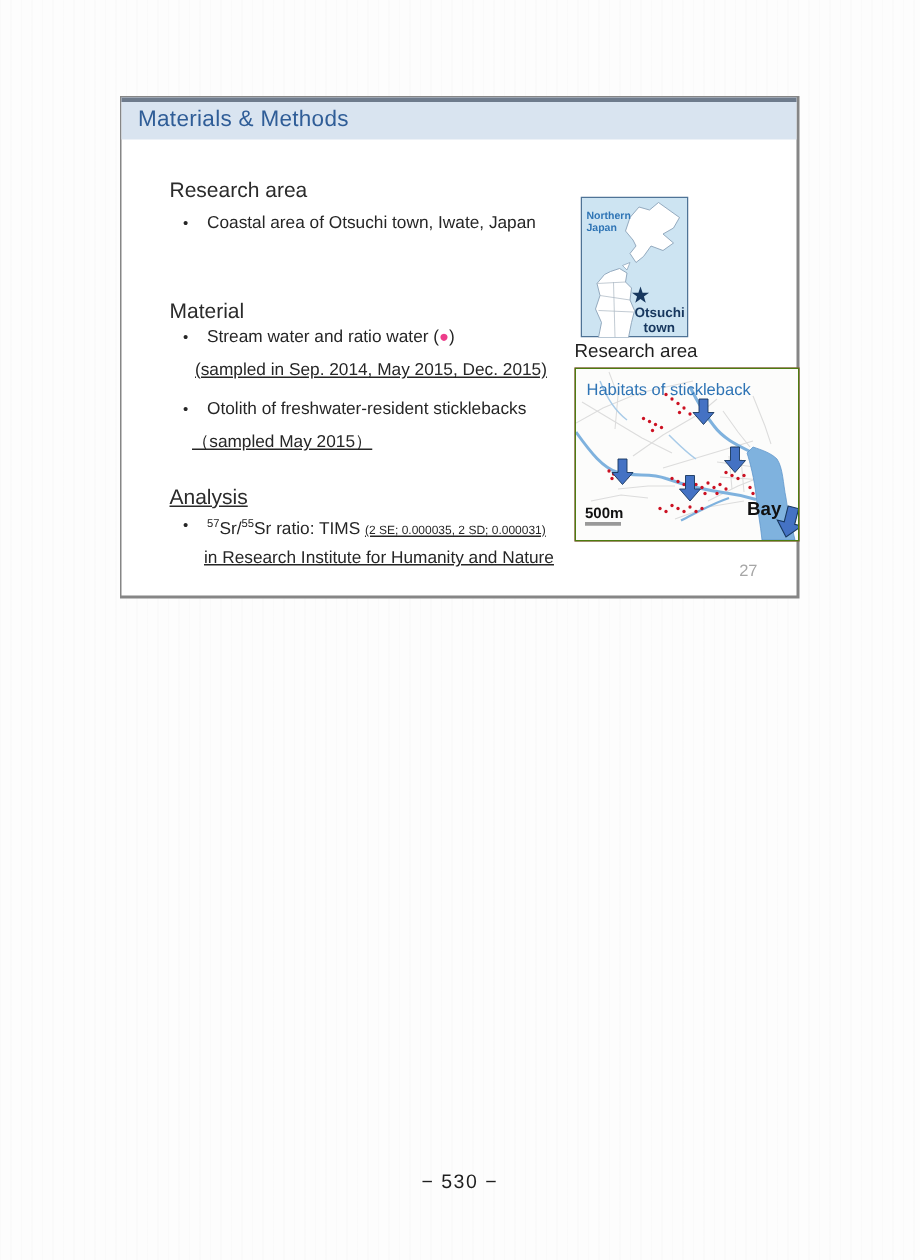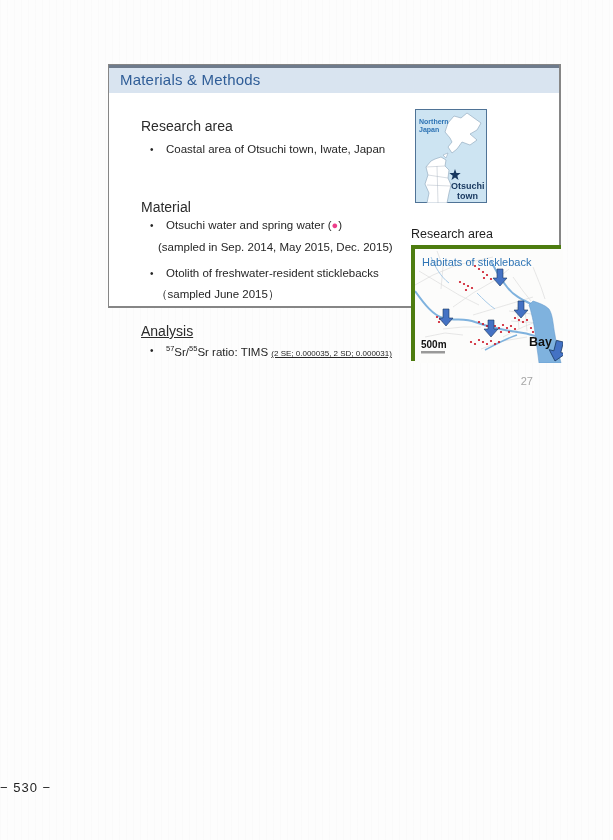--- a/index.html
+++ b/index.html
@@ -15,26 +15,25 @@
   body::before {
     content: "";
     position: absolute; inset: 0;
     background: repeating-linear-gradient(90deg, rgba(0,0,0,0.012) 0 1px, transparent 1px 7px);
     pointer-events: none;
   }
 
   .slide {
     position: absolute;
     left: 80px; top: 64px;
-    width: 453px; height: 244px;
+    width: 453px; height: 335px;
     background: #ffffff;
     border: 1px solid #868686;
     border-bottom-width: 2px;
     border-right-width: 2px;
-    margin-left: 28px;
   }
   .slide-header {
     position: absolute; left: 0; top: 0; right: 0;
     height: 28px;
     background: #d9e4f0;
     border-top: 3px solid #6e7b8c;
   }
   .slide-title {
     position: absolute; left: 11px; top: 3px;
     font-size: 15px;
@@ -53,51 +52,52 @@
     font-size: 11.5px;
     color: #262626;
     white-space: nowrap;
   }
   .bullet-glyph { width: 16px; font-size: 10px; padding-top: 1px; color: #262626; }
   .cont-line {
     position: absolute;
     font-size: 11.5px;
     color: #262626;
     white-space: nowrap;
+    text-decoration: underline;
   }
   .pink-dot { color: #ed3d8a; font-size: 11px; }
   sup.iso { font-size: 7.5px; vertical-align: 5px; }
   .small-detail { font-size: 8px; text-decoration: underline; }
 
   .page-num {
     position: absolute;
     right: 26px; top: 310px;
     font-size: 11px;
     color: #a6a6a6;
   }
 
   .japan-map-wrap {
-    position: absolute; left: 306px; top: 44px;
+    position: absolute; left: 306px; top: 66px;
     width: 72px; height: 94px;
   }
   .caption {
     position: absolute; left: 302px; top: 162px;
     font-size: 12.5px; color: #1f1f1f;
   }
   .habitat-map-wrap {
     position: absolute; left: 302px; top: 180px;
     width: 150px; height: 116px;
-    border: 4px solid #4d7c0f;
+    border: 1px solid #4d7c0f;
     background: #ec4899;
   }
 
   .footer {
     position: absolute;
     left: 0; top: 780px; width: 613px;
-    text-align: left;
+    text-align: center;
     font-size: 13px;
     color: #1f1f1f;
     letter-spacing: 1px;
   }
 </style>
 </head>
 <body>
 
 <div class="slide">
 
@@ -107,34 +107,35 @@
 
   <div class="heading" style="left:32px; top:53px;">Research area</div>
   <div class="bullet-row" style="left:41px; top:78px;">
     <span class="bullet-glyph">•</span>
     <span>Coastal area of Otsuchi town, Iwate, Japan</span>
   </div>
 
   <div class="heading" style="left:32px; top:134px;">Material</div>
   <div class="bullet-row" style="left:41px; top:154px;">
     <span class="bullet-glyph">•</span>
-    <span><span>Otsuchi water and spring water (</span><span class="pink-dot">●</span><span>)</span></span>
+    <span><span>Stream water and ratio water (</span><span class="pink-dot">●</span><span>)</span></span>
   </div>
   <div class="cont-line" style="left:49px; top:176px;">(sampled in Sep. 2014, May 2015, Dec. 2015)</div>
   <div class="bullet-row" style="left:41px; top:202px;">
     <span class="bullet-glyph">•</span>
     <span>Otolith of freshwater-resident sticklebacks</span>
   </div>
-  <div class="cont-line" style="left:47px; top:222px;">（sampled June 2015）</div>
+  <div class="cont-line" style="left:47px; top:222px;">（sampled May 2015）</div>
 
   <div class="heading" style="left:32px; top:258px;text-decoration:underline;">Analysis</div>
   <div class="bullet-row" style="left:41px; top:279px;">
     <span class="bullet-glyph">•</span>
     <span><sup class="iso">57</sup><span>Sr/</span><sup class="iso">55</sup><span>Sr ratio: TIMS </span><span class="small-detail">(2 SE; 0.000035, 2 SD; 0.000031)</span></span>
   </div>
+  <div class="cont-line" style="left:55px; top:301px;">in Research Institute for Humanity and Nature</div>
 
   <div class="japan-map-wrap">
     <svg width="72" height="94" viewBox="0 0 72 94">
       <rect x="0.5" y="0.5" width="71" height="93" stroke="#4f7396" stroke-width="1" fill="#cde4f2"></rect>
 
       <path d="M35,29 L30,23 L33,14 L39,7 L46,9 L52,4 L59,9 L66,14 L62,21 L55,25 L62,31 L55,36 L47,33 L42,40 L37,44 L33,38 L37,33 Z" fill="#ffffff" stroke="#8aa2b8" stroke-width="0.6"></path>
       <path d="M28,46 L33,44 L31,49 Z" fill="#ffffff" stroke="#8aa2b8" stroke-width="0.5"></path>
 
       <path d="M20,50 L26,48 L31,51 L30,57 L34,61 L33,69 L36,76 L34,84 L32,94 L12,94 L14,84 L10,75 L13,66 L11,58 L16,52 Z" fill="#ffffff" stroke="#8aa2b8" stroke-width="0.6"></path>
       <g stroke="#aeb9c4" stroke-width="0.5" fill="none">

